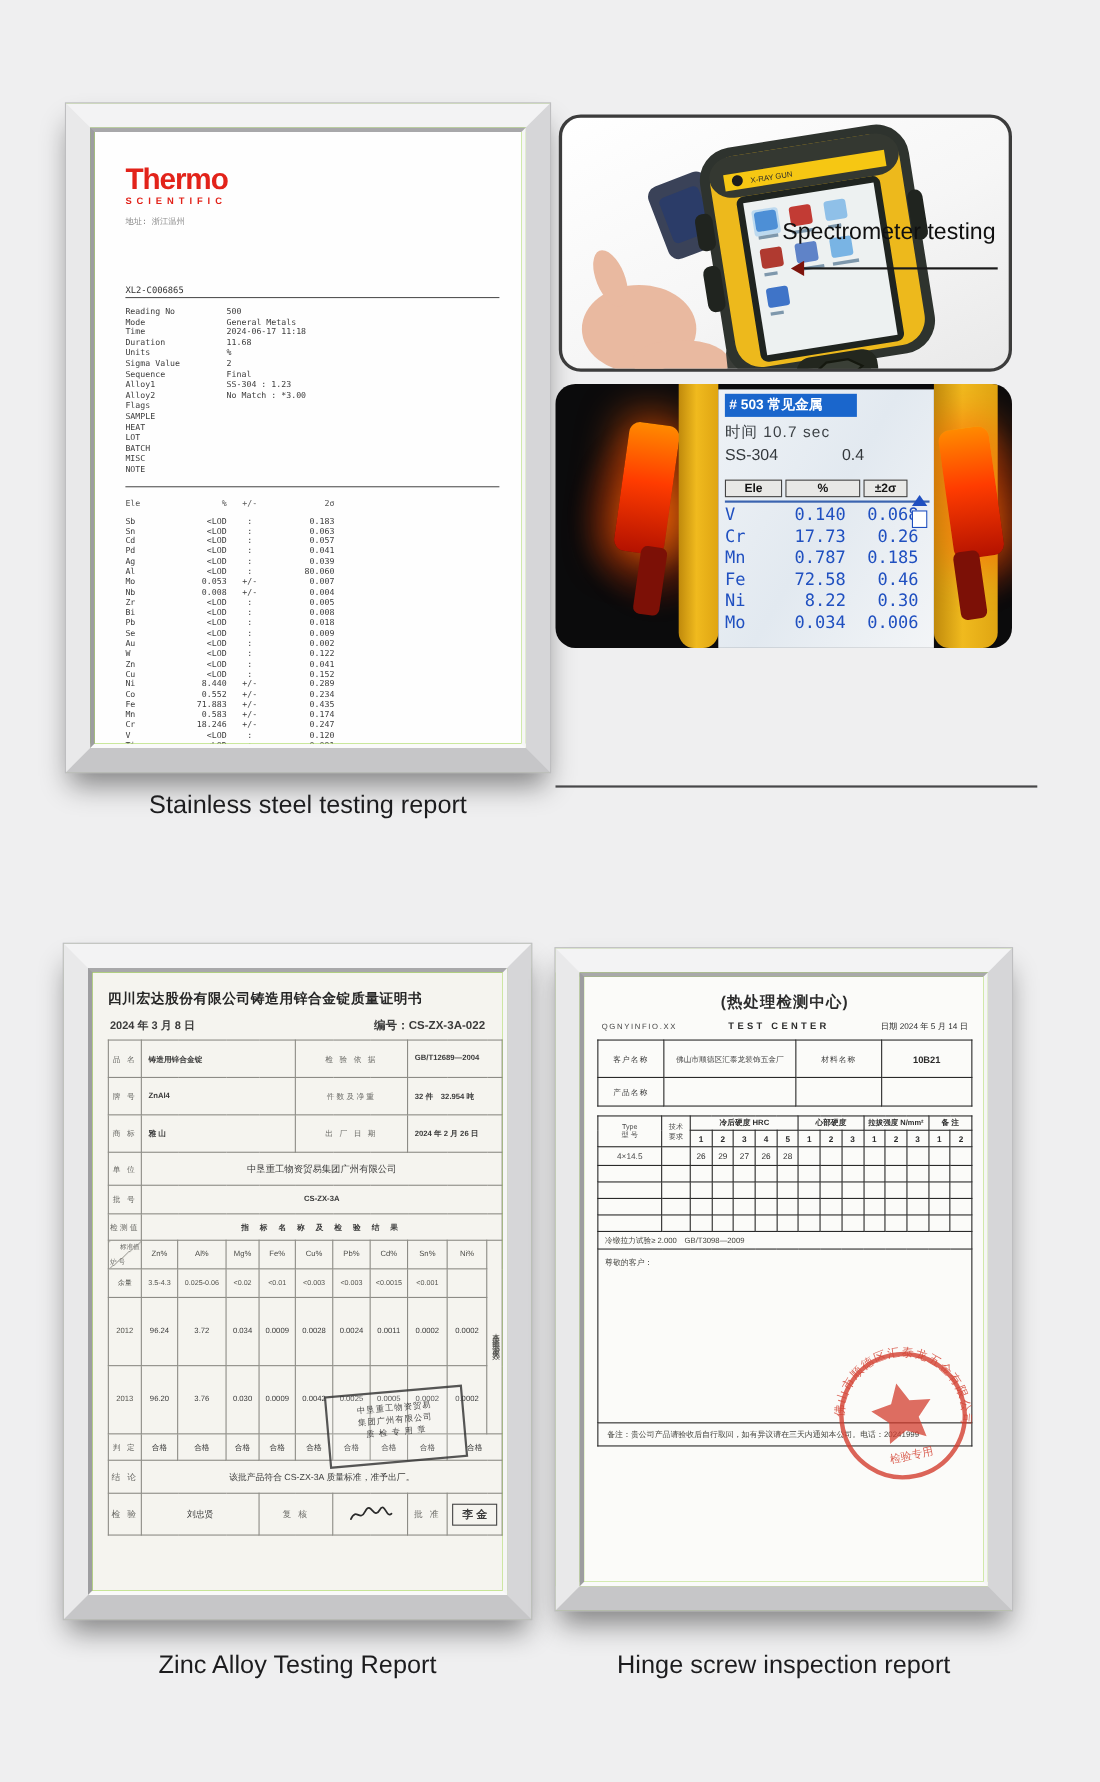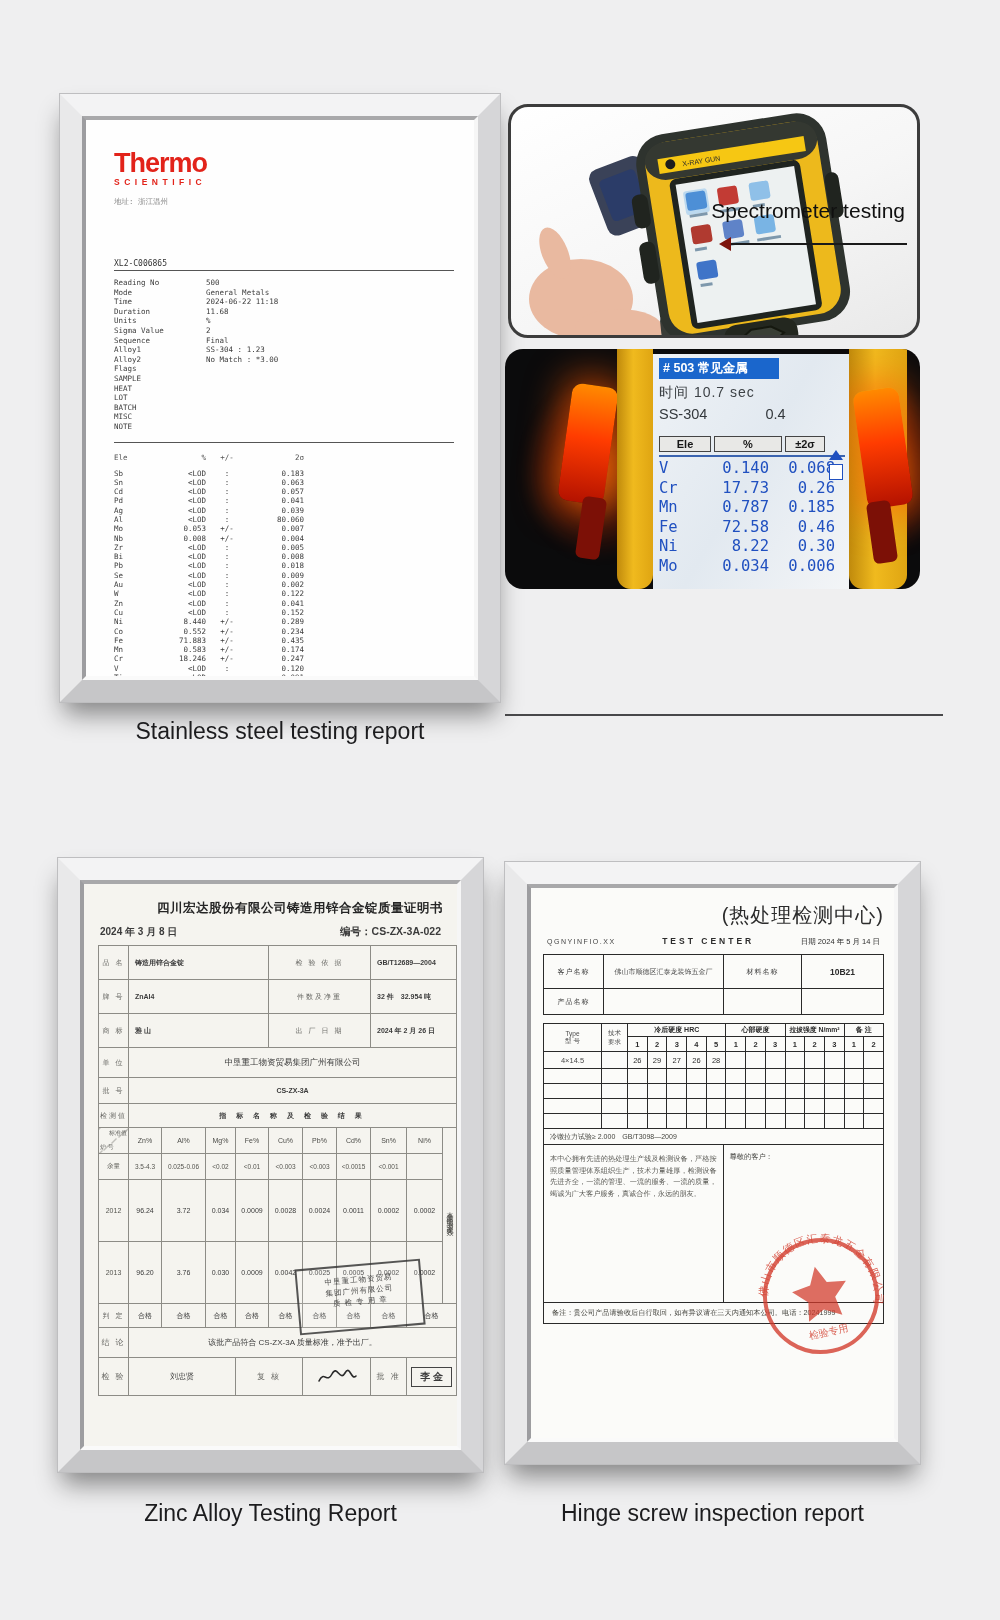--- a/index.html
+++ b/index.html
@@ -104,21 +104,21 @@
 
   .caption { position:absolute; text-align:center; font-size:23px; color:#1c1c1e; }
   #cap1 { left:60px; width:440px; top:718px;text-align:center; }
   #cap2 { left:58px;  width:425px; top:1500px; }
   #cap3 { left:505px; width:415px; top:1500px; }
 
   
   #zinc-frame { left:58px; top:858px; width:425px; height:614px; }
   .zinc-doc { position:absolute; inset:0; background:#f5f4ef; padding:16px 14px 0 14px;
               color:#3b3b3b; filter: blur(.3px); }
-  .zinc-title { text-align:right; font-size:12.5px; font-weight:bold; color:#252525; letter-spacing:.5px; }
+  .zinc-title { text-align:left; font-size:12.5px; font-weight:bold; color:#252525; letter-spacing:.5px; }
   .zinc-dateline { display:flex; justify-content:space-between; margin:8px 2px 6px 2px; }
   .zinc-date { font-size:10px; font-weight:bold; }
   .zinc-no { font-size:10.5px; font-weight:bold; }
   table.ztab { width:100%; border-collapse:collapse; table-layout:fixed; }
   .ztab td { border:1px solid #8d8c86; font-size:7px; text-align:center;
              vertical-align:middle; padding:1px; overflow:hidden; }
   .z-label { color:#6a6a66; font-size:7.5px; letter-spacing:2px; }
   .z-val { font-weight:bold; font-size:9px; text-align:left !important; padding-left:6px !important; }
   .z-fieldrow td { height:34px; }
   .z-unitrow td { height:30px; } .z-batchrow td { height:26px; }
@@ -139,21 +139,21 @@
   .zinc-stamp { position:absolute; right:34px; bottom:116px; width:126px; height:66px;
       border:2.5px solid rgba(45,45,45,.8); transform:rotate(-5deg);
       padding-top:8px; text-align:center; color:rgba(40,40,40,.85);
       font-size:7.5px; line-height:11px; letter-spacing:1px; background:rgba(255,255,255,.15); }
   .z-apprv { display:inline-block; border:1.5px solid #444; padding:2px 8px; font-size:10px; font-weight:bold; }
 
   
   #hinge-frame { left:505px; top:862px; width:415px; height:602px; }
   .hinge-doc { position:absolute; inset:0; background:#fbfbf9; padding:14px 10px 0 12px;
                color:#2c2c2c; filter: blur(.25px); }
-  .hinge-title { text-align:right; font-size:20px; font-weight:normal; letter-spacing:1px; }
+  .hinge-title { text-align:center; font-size:14px; font-weight:bold; letter-spacing:1px; }
   .hinge-sub { display:flex; justify-content:space-between; align-items:baseline;
                margin:7px 4px 7px 4px; }
   .h-sub-l { font-size:7px; letter-spacing:1.5px; color:#444; }
   .h-sub-c { font-size:8.5px; font-weight:bold; letter-spacing:3px; }
   .h-sub-r { font-size:7.5px; }
   table.htab { width:100%; border-collapse:collapse; table-layout:fixed; }
   .htab td { border:1.5px solid #2a2a2a; font-size:7px; text-align:center;
              vertical-align:middle; padding:1px; overflow:hidden; }
   .h-info td { height:34px; }
   .h-info2 td { height:26px; }
@@ -193,21 +193,21 @@
             <span class="kvalue">500</span>
           </div>
 
           <div class="krow">
             <span class="klabel">Mode</span>
             <span class="kvalue">General Metals</span>
           </div>
 
           <div class="krow">
             <span class="klabel">Time</span>
-            <span class="kvalue">2024-06-22  11:18</span>
+            <span class="kvalue">2024-06-17  11:18</span>
           </div>
 
           <div class="krow">
             <span class="klabel">Duration</span>
             <span class="kvalue">11.68</span>
           </div>
 
           <div class="krow">
             <span class="klabel">Units</span>
             <span class="kvalue">%</span>
@@ -873,21 +873,20 @@
               <td></td>
               <td></td>
               <td></td>
             </tr>
           <tr>
             <td colspan="15" class="h-foot">冷镦拉力试验≥ 2.000　GB/T3098—2009</td>
           </tr>
         </tbody>
       </table>
       <div class="h-paras">
-        <div class="h-para-l">本中心拥有先进的热处理生产线及检测设备，严格按照质量管理体系组织生产，技术力量雄厚，检测设备先进齐全，一流的管理、一流的服务、一流的质量，竭诚为广大客户服务，真诚合作，永远的朋友。</div>
         <div class="h-para-r">
           <div>尊敬的客户：</div>
         </div>
         <svg class="h-stamp" width="128" height="128" viewBox="0 0 128 128">
           <circle cx="64" cy="64" r="56" fill="none" stroke="#d23a2b" stroke-width="4" opacity=".85"></circle>
           <path d="M64,34 l8.5,17.5 19,2.8 -13.8,13.5 3.3,19 -17,-9 -17,9 3.3,-19 -13.8,-13.5 19,-2.8 z" fill="#d23a2b" opacity=".8"></path>
           <defs>
               <path id="stampArc" d="M64,118 a54,54 0 1,1 0.01,0"></path>
             </defs>
           <text font-size="11" fill="#d23a2b" opacity=".85" letter-spacing="1">

